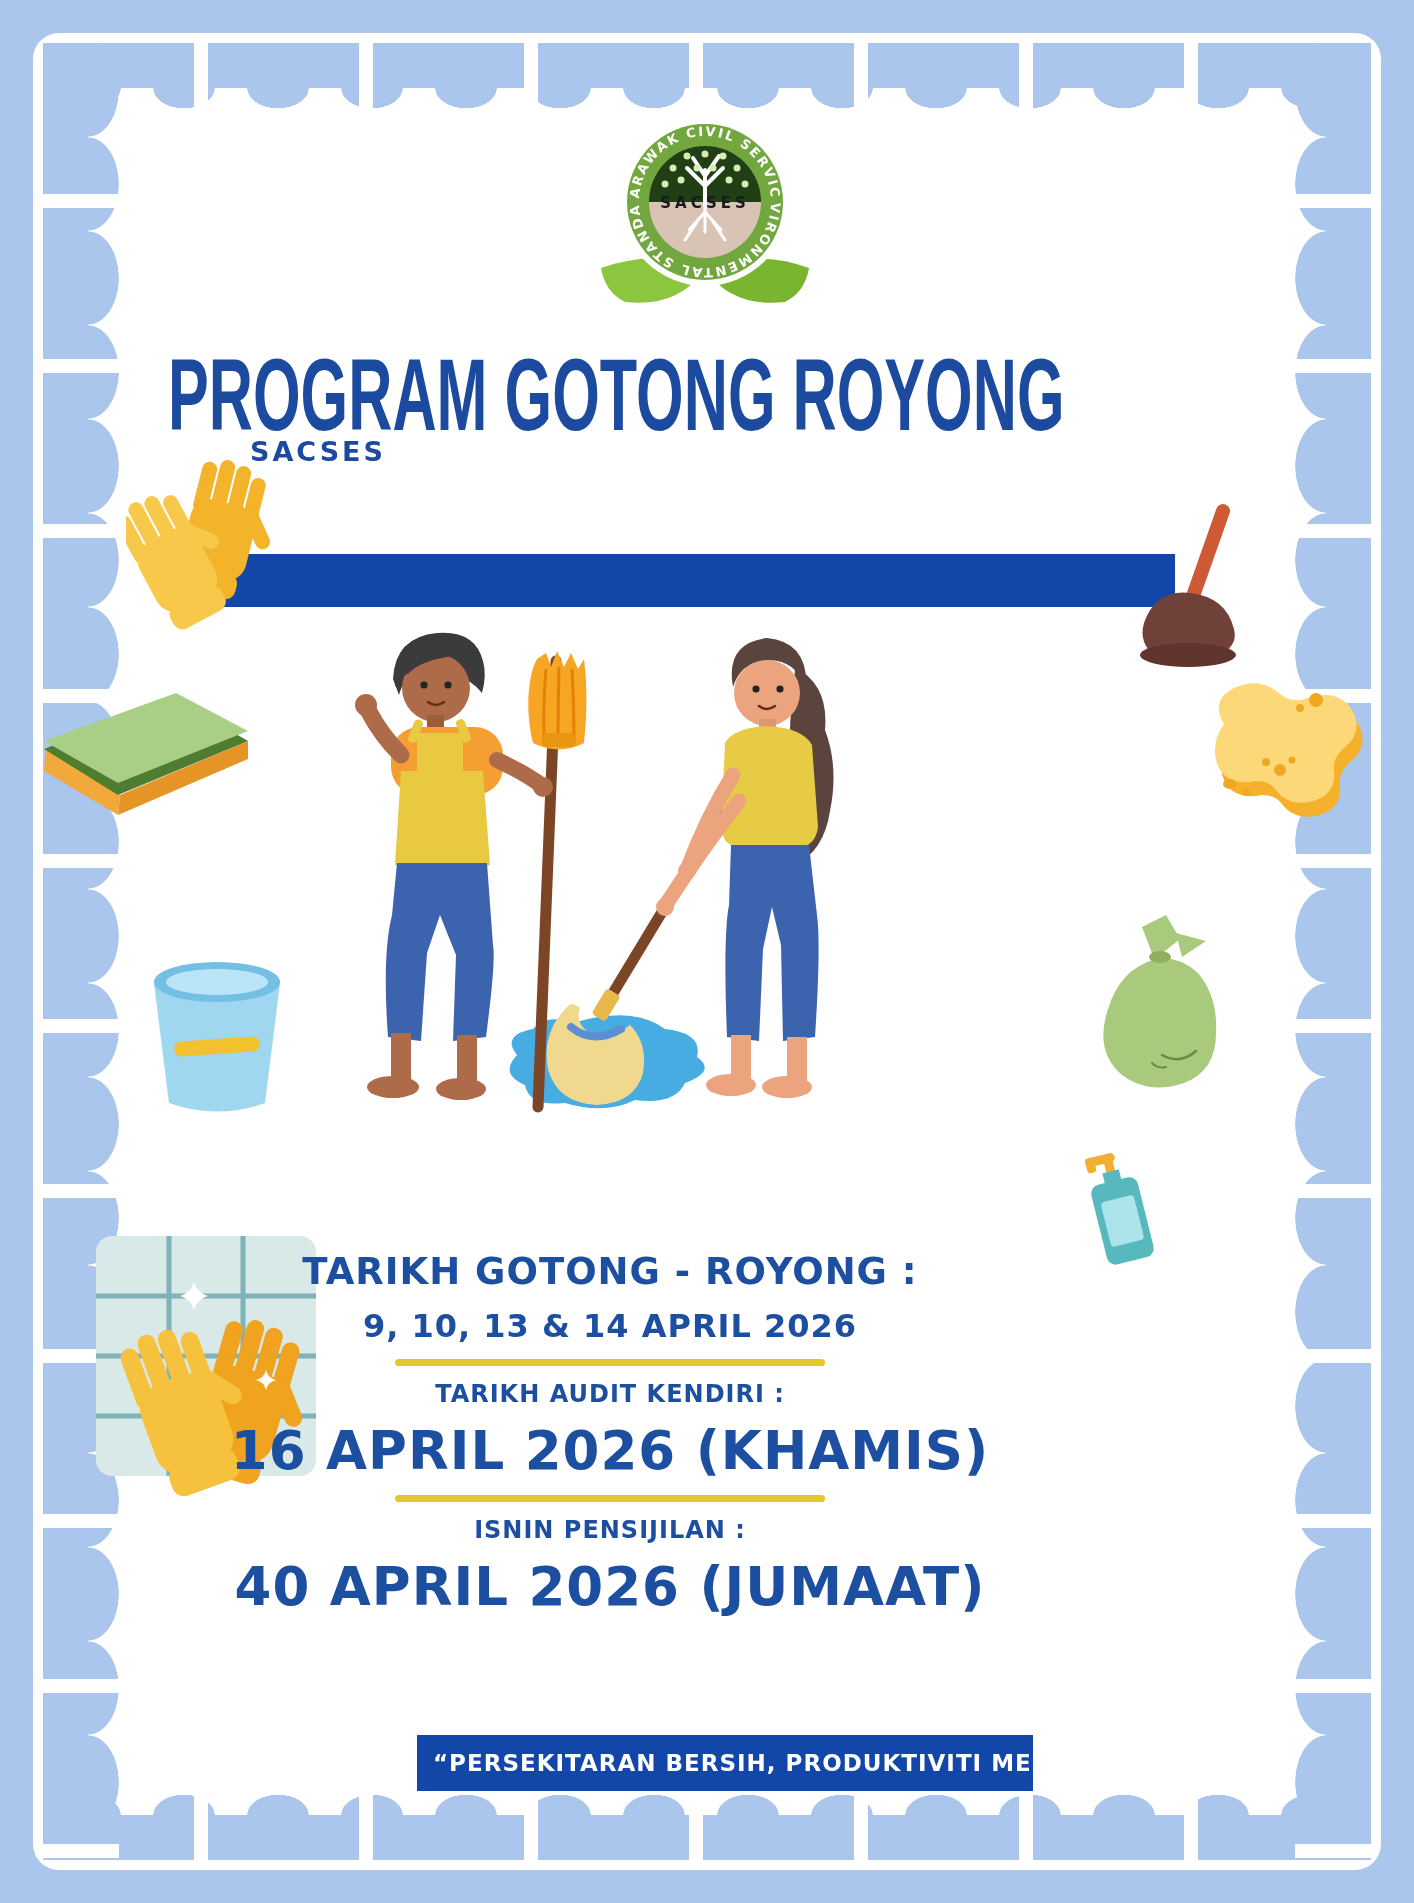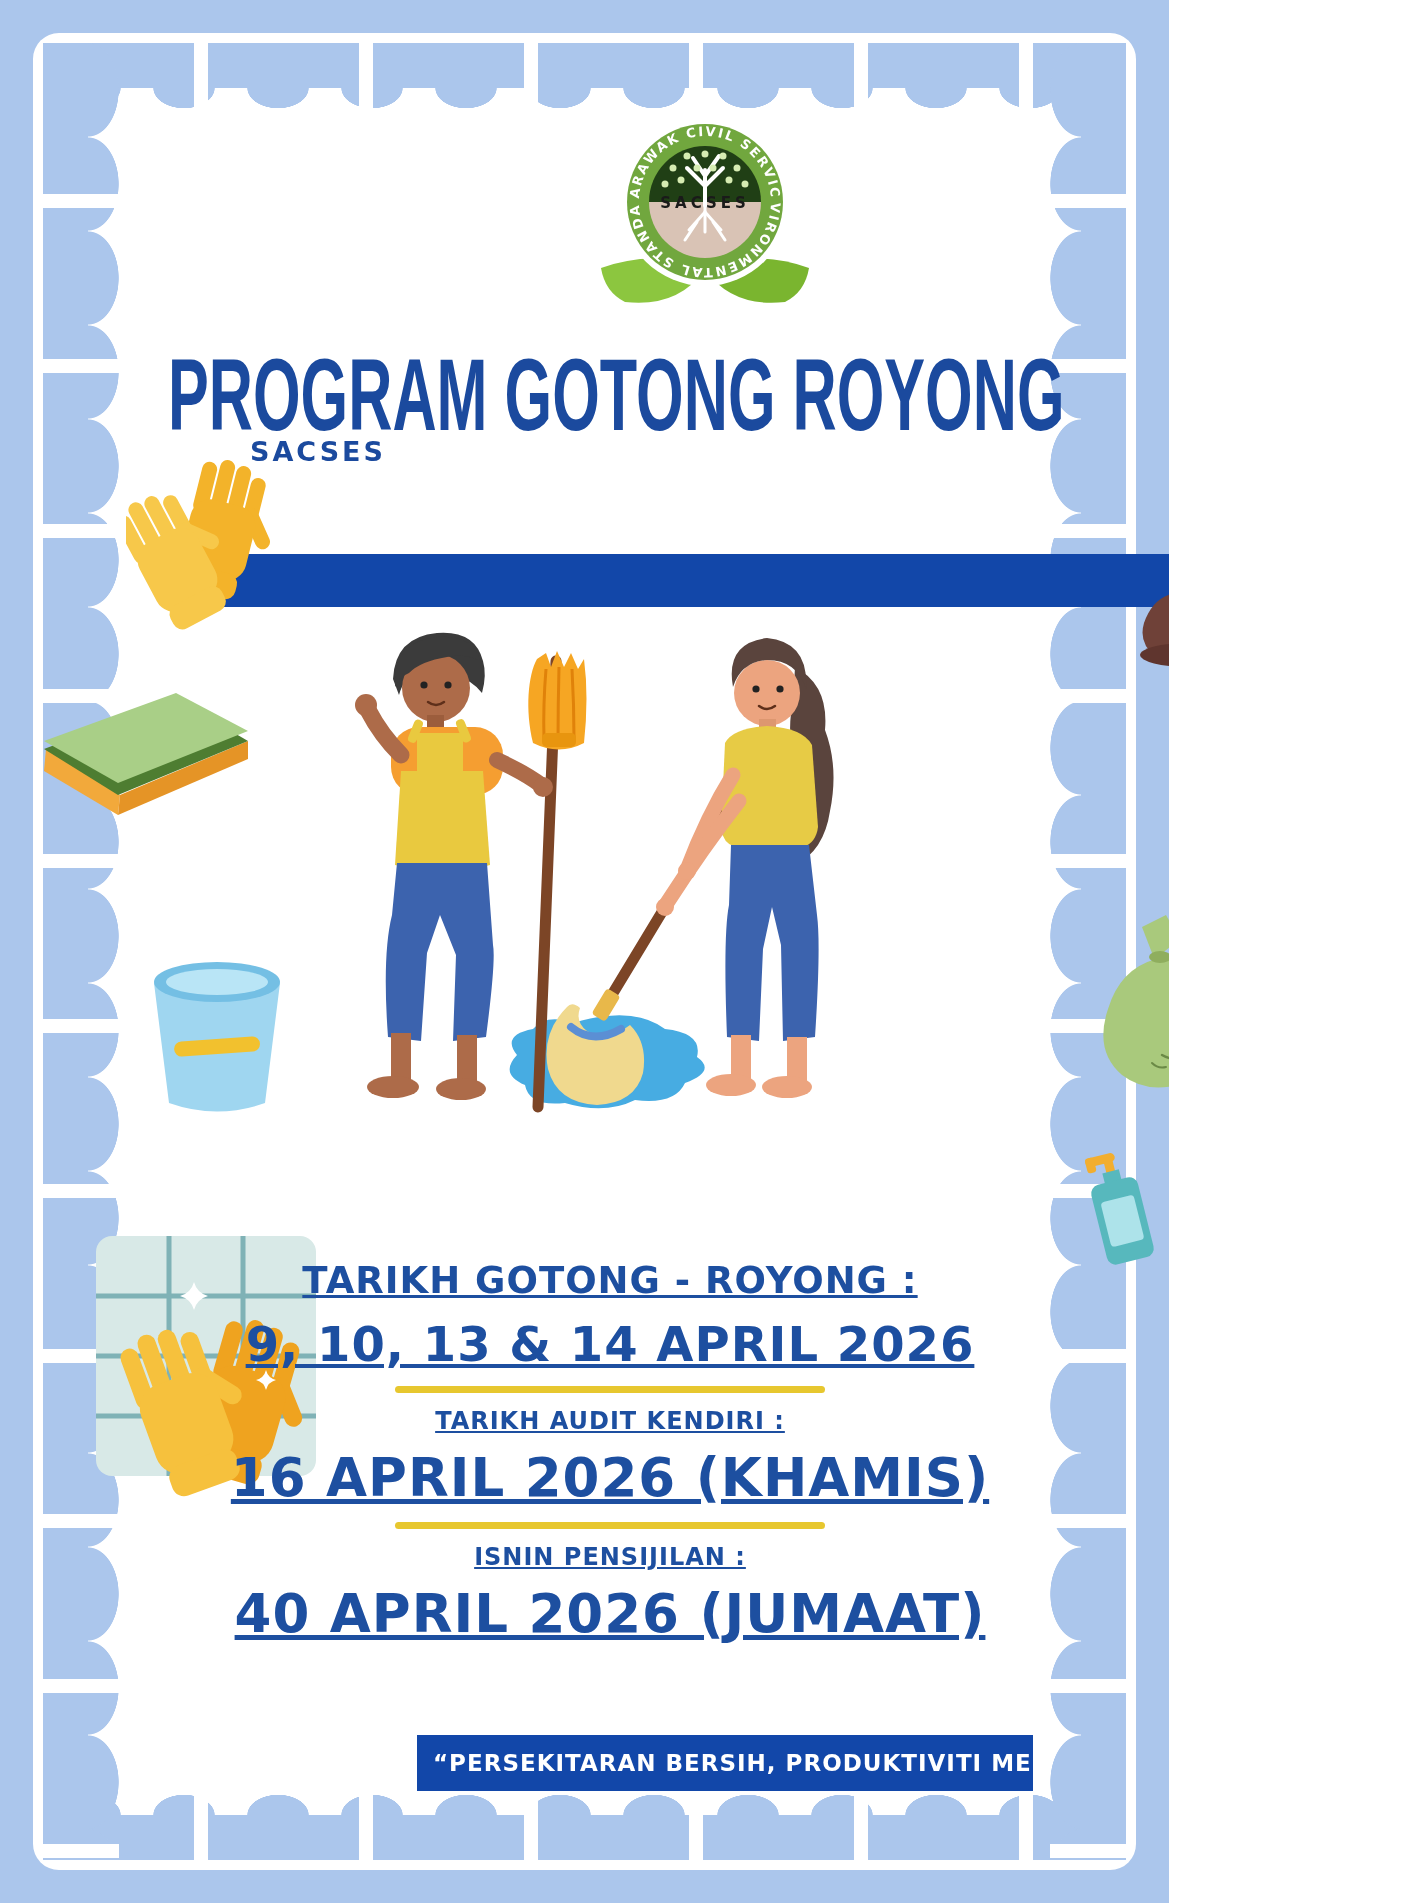--- a/index.html
+++ b/index.html
@@ -1,17 +1,17 @@
 <!DOCTYPE html>
 <html><head>
 <meta charset="utf-8">
 <style>
   html,body{margin:0;padding:0;}
   body{width:1414px;height:1903px;font-family:"DejaVu Sans",sans-serif;}
-  .poster{position:relative;width:1169px;height:1903px;background:#abc6ec;overflow:hidden;}
+  .poster{position:relative;width:1414px;height:1903px;background:#abc6ec;overflow:hidden;}
 
   
   .page-white{position:absolute;inset:33px;background:#ffffff;border-radius:26px;}
   .band{position:absolute;}
   .band-top{left:43px;right:43px;top:43px;height:76px;
     background-image:
       repeating-linear-gradient(90deg,rgba(0,0,0,0) 0 151px,#ffffff 151px 165px),
       linear-gradient(#abc6ec,#abc6ec),
       radial-gradient(47px 31px at 50% 0,#abc6ec 30.4px,rgba(0,0,0,0) 31px);
     background-position:0 0,0 0,0 45px;
@@ -47,23 +47,23 @@
     transform:scaleX(0.6);transform-origin:0 0;
     font-family:"Liberation Sans",sans-serif;font-weight:bold;font-size:102px;
     line-height:1.05;color:#1b4a9e;text-align:center;white-space:nowrap;}
   .subtitle{position:absolute;left:250px;top:436px;
     font-weight:bold;font-size:27px;letter-spacing:3px;color:#1b4a9e;}
   .bluebar{position:absolute;left:192px;top:554px;width:983px;height:53px;background:#1247a9;}
 
   .il{position:absolute;}
 
   .schedule{position:absolute;left:160px;top:1250px;width:900px;text-align:center;color:#1d4fa0;}
-  .schedule p{margin:9px;font-weight:bold;letter-spacing:1px;white-space:nowrap;text-decoration:underline;}
+  .schedule p{margin:0;font-weight:bold;letter-spacing:1px;white-space:nowrap;}
   .s-label{font-size:37px;margin-bottom:14px !important;}
-  .s-big{font-size:48px;margin-bottom:10px !important;}
+  .s-big{font-size:32px;margin-bottom:10px !important;}
   .s-days{font-size:37px;}
   .s-label2{font-size:24px;margin-bottom:12px !important;}
   .s-big2{font-size:53px;}
   .divider{width:430px;height:7px;background:#e7c72f;border-radius:4px;margin:14px auto;}
 
   .footer-bar{position:absolute;left:417px;top:1735px;width:616px;height:56px;background:#1247a9;
     overflow:hidden;white-space:nowrap;}
   .footer-bar span{display:inline-block;padding-left:16px;line-height:56px;color:#ffffff;
     font-weight:bold;font-size:23px;letter-spacing:1px;}
 </style>

